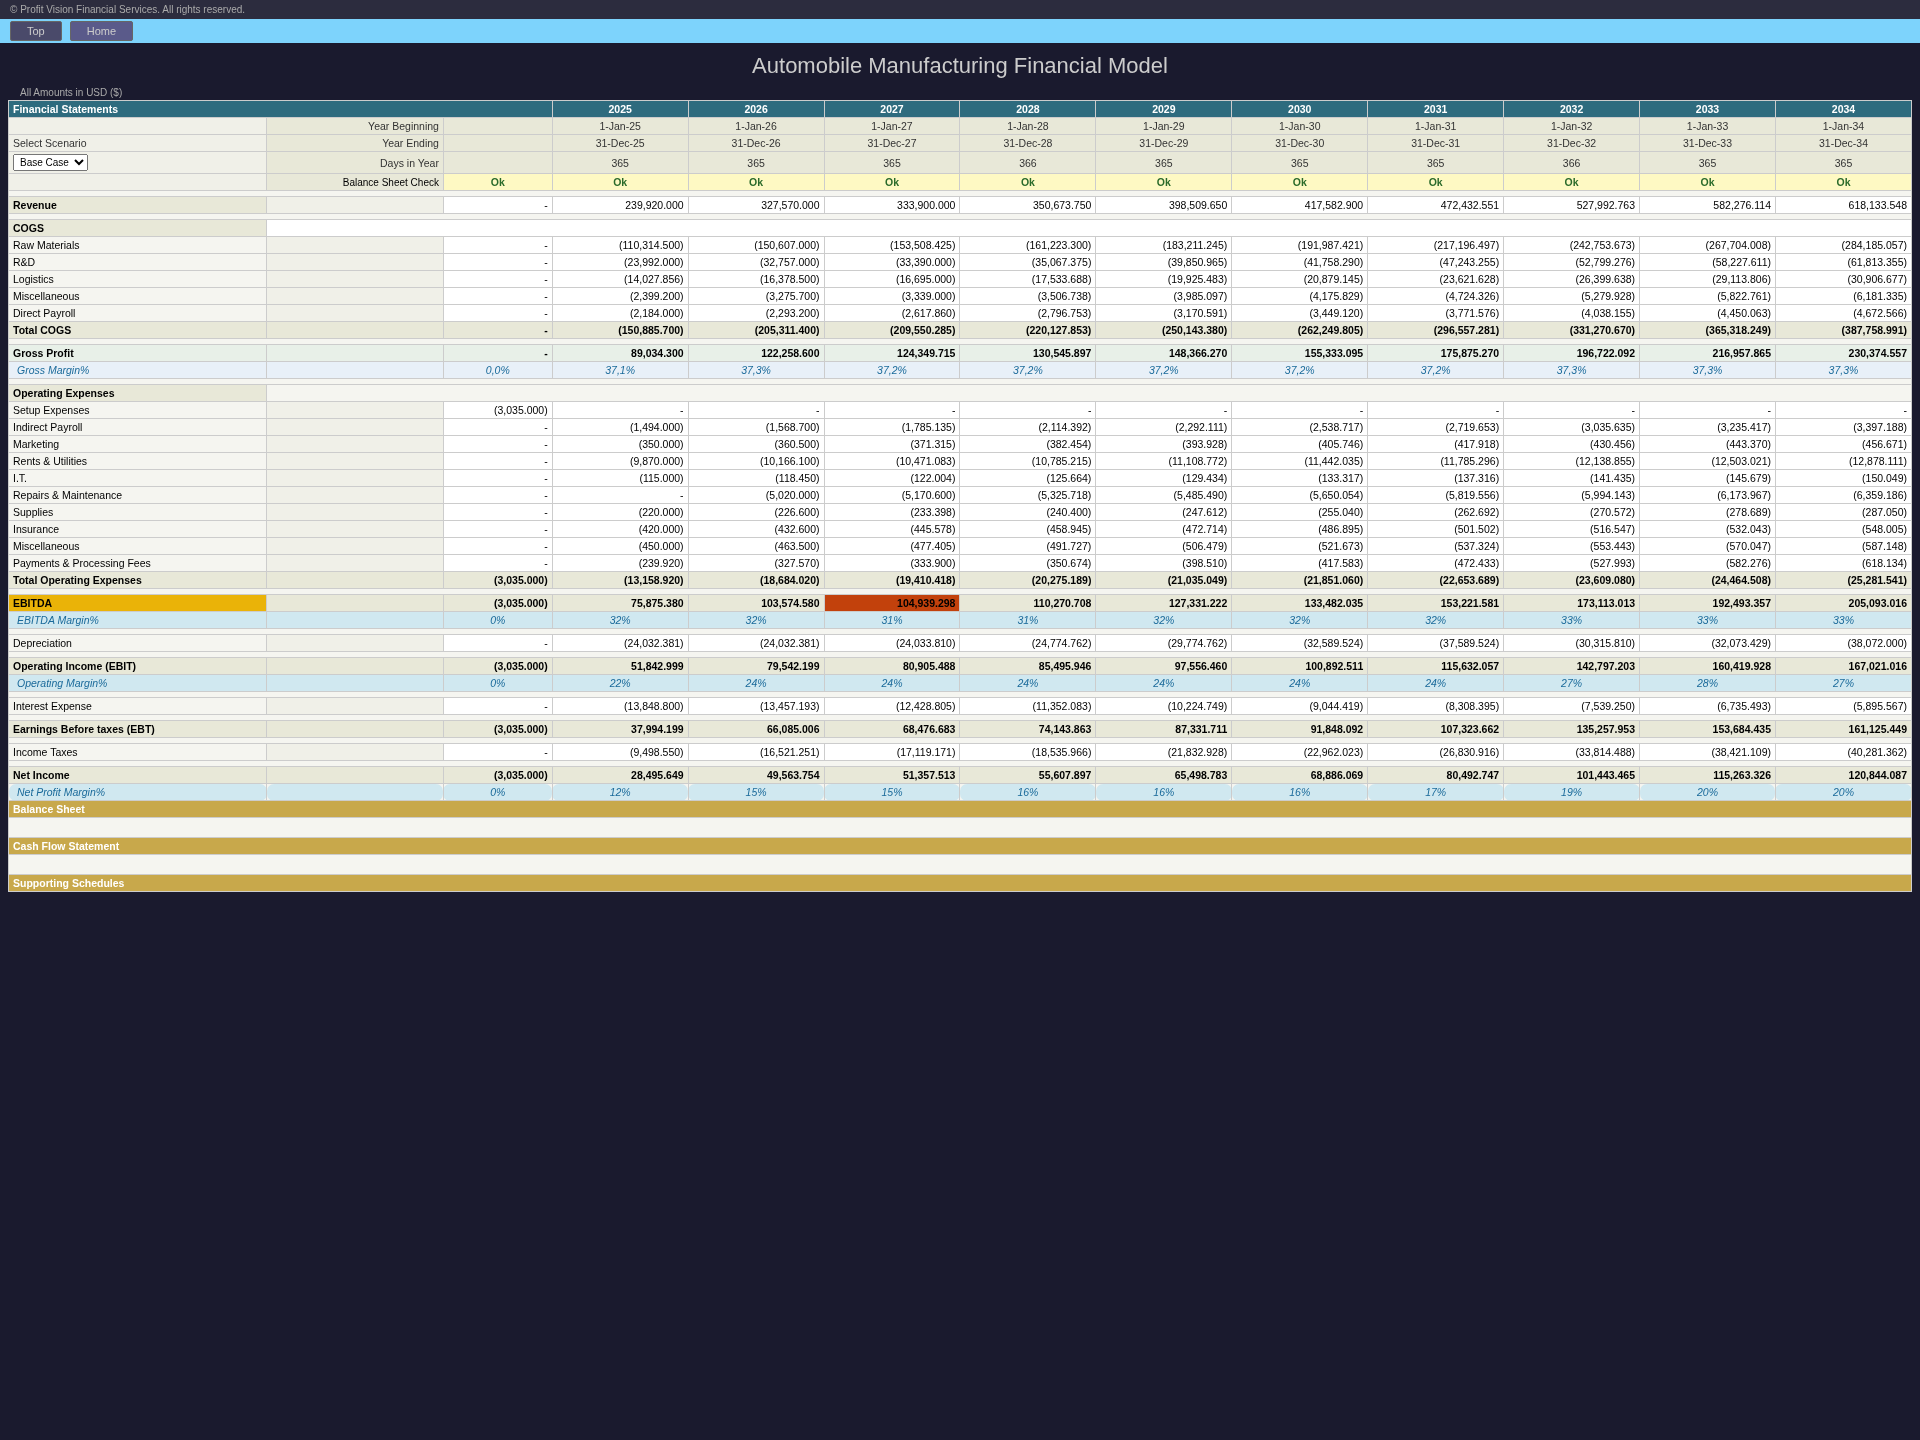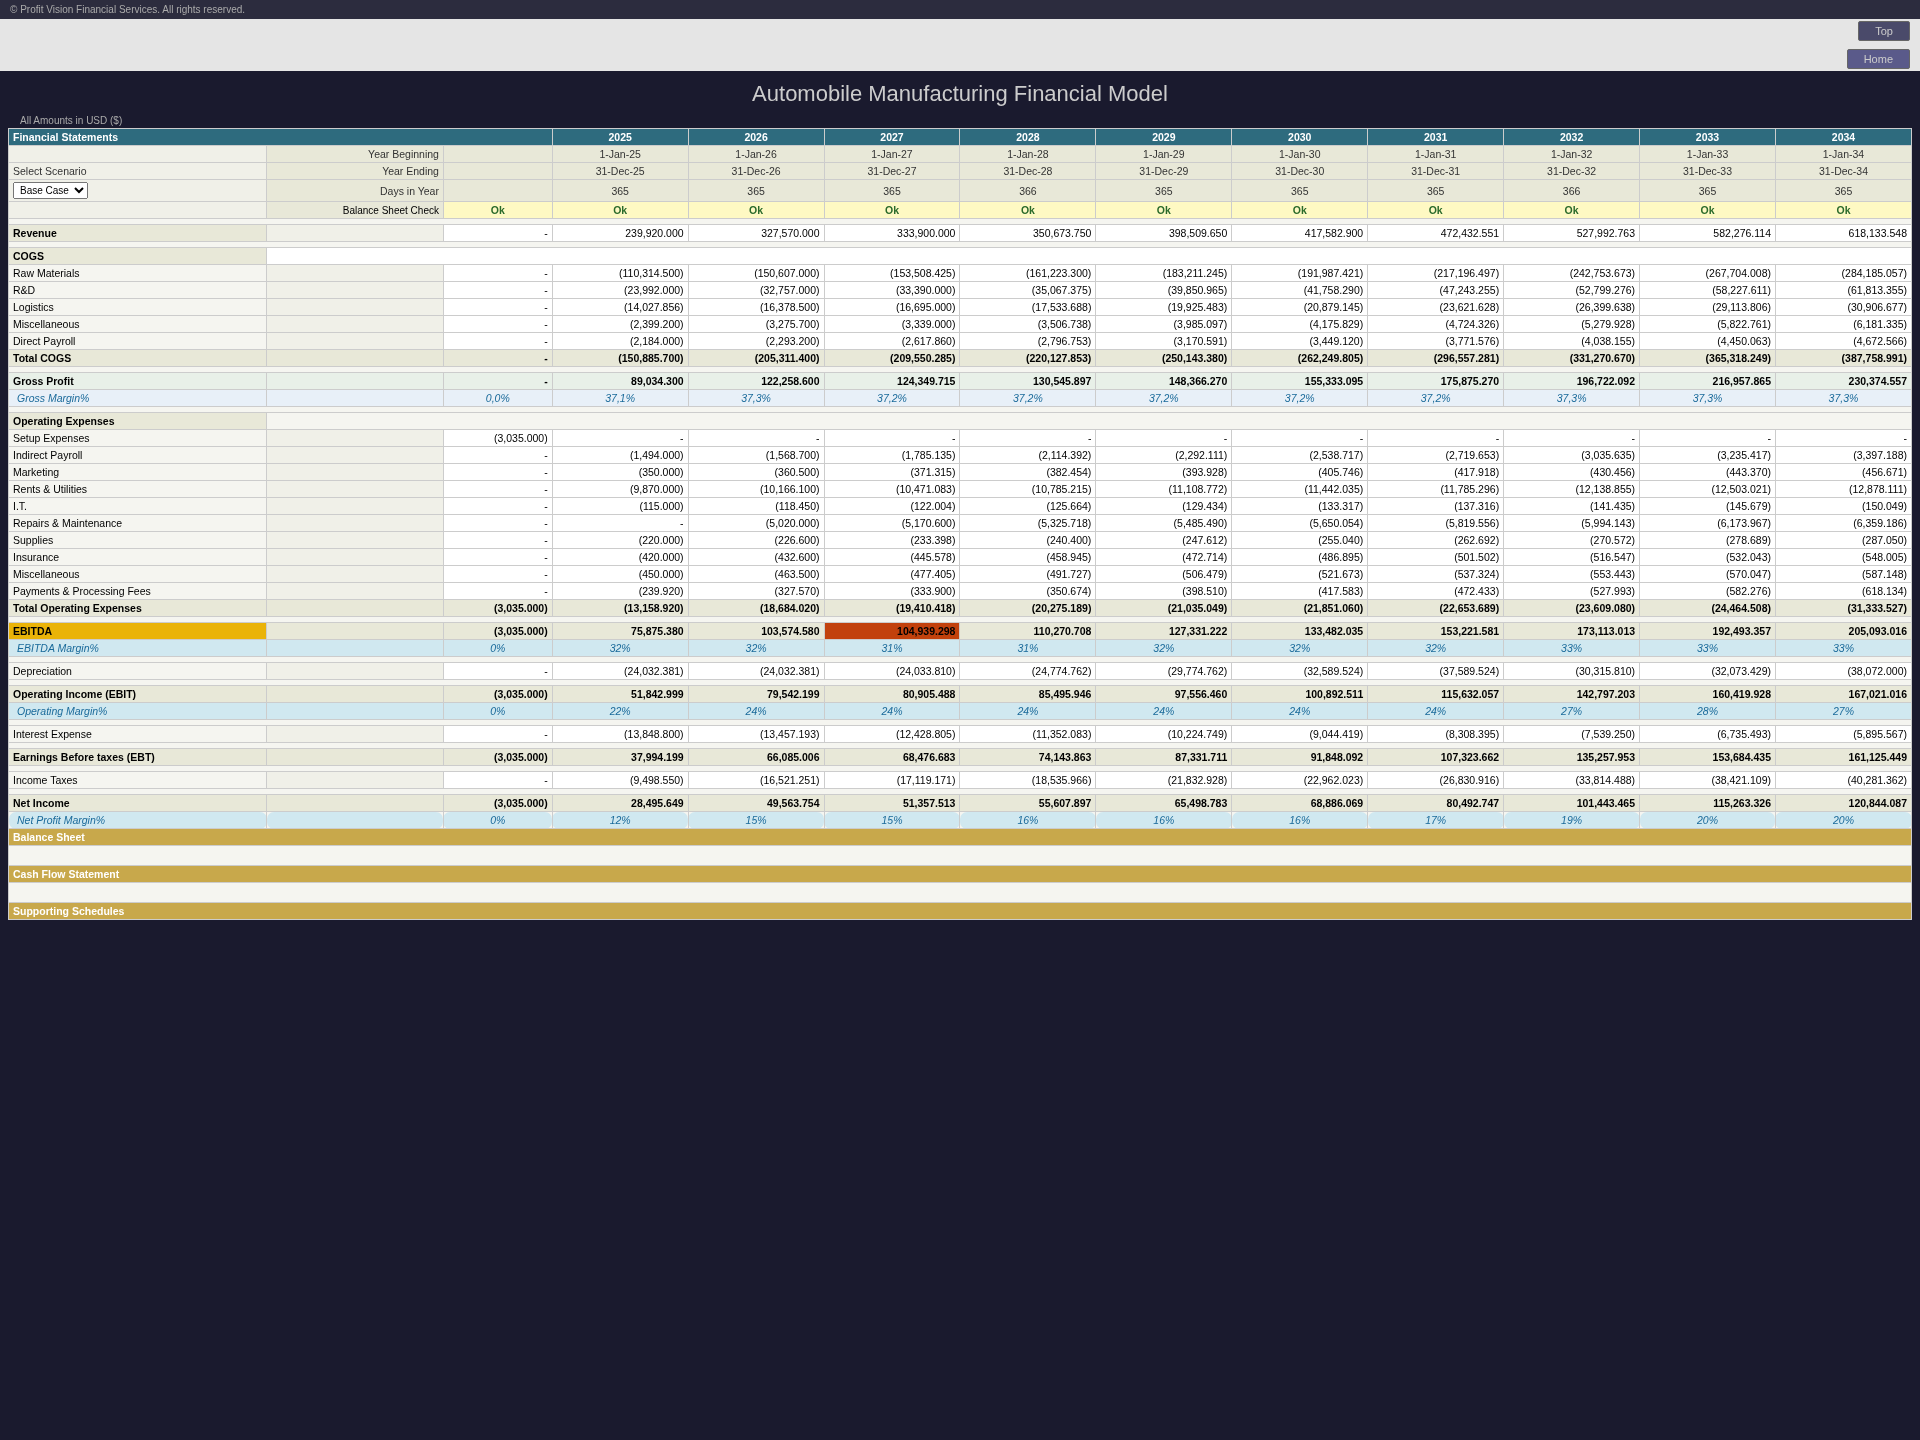--- a/index.html
+++ b/index.html
@@ -10,26 +10,25 @@
       color: #000;
       min-width: 1920px;
     }
     .top-bar {
       background: #2c2c3e;
       padding: 4px 10px;
       color: #aaa;
       font-size: 10px;
     }
     .nav-bar {
-      background: #e5e5e5;
+      background: #7dd3fc;
       display: flex;
       align-items: flex-end;
       padding: 2px 10px;
       gap: 8px;
-      flex-direction: column;
     }
     .nav-btn {
       background: #4a4a6a;
       color: #ccc;
       border: 1px solid #666;
       padding: 3px 16px;
       font-size: 11px;
       cursor: pointer;
       border-radius: 2px;
     }
@@ -661,21 +660,21 @@
         <td class="num-col" style="background:#e8e8d8;">(3,035.000)</td>
         <td class="num-col" style="background:#e8e8d8;">(13,158.920)</td>
         <td class="num-col" style="background:#e8e8d8;">(18,684.020)</td>
         <td class="num-col" style="background:#e8e8d8;">(19,410.418)</td>
         <td class="num-col" style="background:#e8e8d8;">(20,275.189)</td>
         <td class="num-col" style="background:#e8e8d8;">(21,035.049)</td>
         <td class="num-col" style="background:#e8e8d8;">(21,851.060)</td>
         <td class="num-col" style="background:#e8e8d8;">(22,653.689)</td>
         <td class="num-col" style="background:#e8e8d8;">(23,609.080)</td>
         <td class="num-col" style="background:#e8e8d8;">(24,464.508)</td>
-        <td class="num-col" style="background:#e8e8d8;">(31,333.527)</td>
+        <td class="num-col" style="background:#e8e8d8;">(25,281.541)</td>
       </tr>
       <tr class="separator-row">
           <td colspan="13"></td>
         </tr>
 
       <tr class="ebitda-row">
         <td class="label-col-bold">EBITDA</td>
         <td class="num-col-gray" style="background:#e8e8d8;"></td>
         <td class="num-col" style="background:#e8e8d8;">(3,035.000)</td>
         <td class="num-col" style="background:#e8e8d8;">75,875.380</td>

